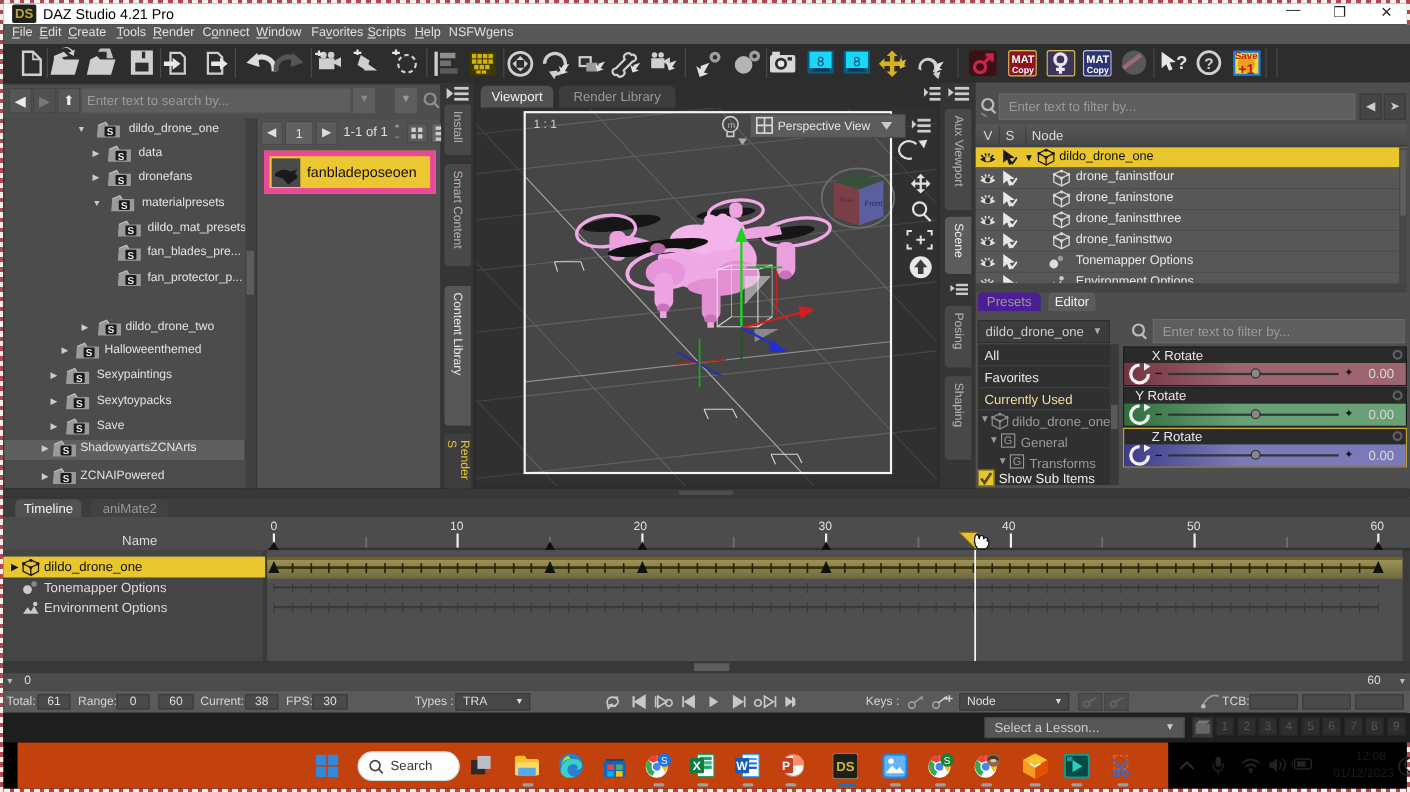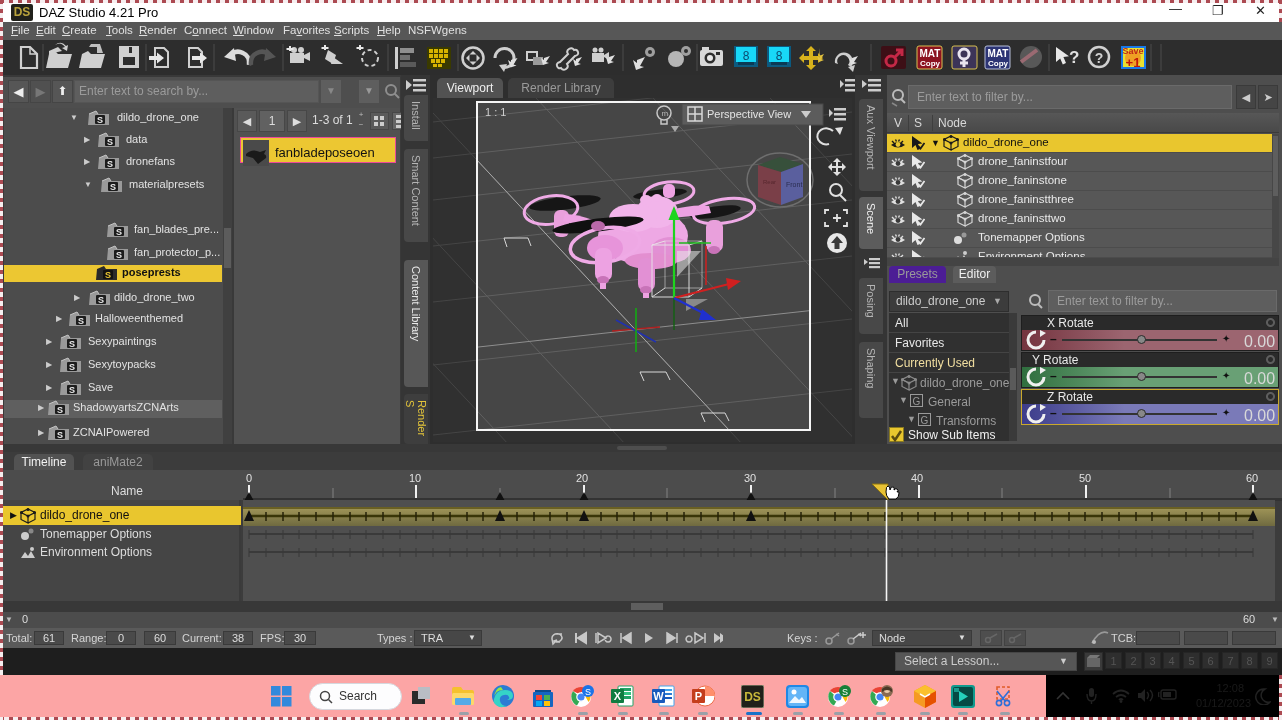--- a/index.html
+++ b/index.html
@@ -39,33 +39,33 @@
 #viewport { left:427px; top:0px; width:425px; height:369px; background:#2e2e2e; }
 
 #rightpanel { left:884px; top:0px; width:395px; height:369px; background:#4e4e4e; }
 
 #timeline { left:3px; top:452px; width:1279px; height:176px; background:#3c3c3c; }
 
 #controlsrow { left:3px; top:628px; width:1279px; height:20px; background:#5a5a5a; color:#d5d5d5; font-size:11px; }
 
 #lessonrow { left:3px; top:648px; width:1279px; height:27px; background:#1e1e1e; }
 
-#taskbar { left:0px; top:675px; width:1046px; height:42px; background:#fca5a5; }
+#taskbar { left:16px; top:675px; width:1046px; height:42px; background:#c2410c; }
 .field { position:absolute; top:3px; height:14px; background:#4a4a4a; border:1px solid #3a3a3a; color:#ddd; text-align:center; font-size:11px; line-height:13px; }
 .srow { position:absolute; left:0; width:392px; height:19px; background:#575757; border-bottom:1px solid #4c4c4c; color:#e8e8e8; font-size:11.5px; }
 .sldgrp { position:absolute; left:134px; width:258px; height:36px; background:#2a2a2a; border:1px solid #1e1e1e; }
 .sldhead { position:relative; height:14px; color:#e8e8e8; font-size:12px; line-height:14px; }
 .sldhead .gear { position:absolute; right:2px; top:1px; width:11px; height:11px; border-radius:50%; background:radial-gradient(circle at 50% 50%, #2a2a2a 2px, #5e5e5e 3px, #5e5e5e 4px, transparent 5px); }
 .sldrow { position:relative; height:20px; }
 .sldrow .rot { position:absolute; left:3px; top:-1px; }
 .sldrow .minus { position:absolute; left:28px; top:2px; color:#111; font-weight:bold; font-size:12px; }
 .sldrow .track { position:absolute; left:40px; top:9px; width:155px; height:2px; background:#333; }
 .sldrow .knob { position:absolute; left:115px; top:5px; width:9px; height:9px; border-radius:50%; background:#888; border:1.5px solid #2a2a2a; }
 .sldrow .plus { position:absolute; left:200px; top:3px; color:#111; font-size:10px; }
-.sldrow .val { position:absolute; left:222px; top:3px; color:#d8d8d8; font-size:16px; }
+.sldrow .val { position:absolute; left:222px; top:3px; color:#d8d8d8; font-size:12px; }
 .lnum { position:absolute; top:0; width:17px; height:17px; background:#2e2e2e; border:1px solid #252525; color:#555; font-size:11px; text-align:center; line-height:16px; }
 .tund { position:absolute; top:37px; width:10px; height:3px; border-radius:2px; background:#9aa0a8; }
 </style>
 </head>
 <body>
 <svg width="0" height="0" style="position:absolute;">
 <defs>
 <g id="sfold">
 <path d="M1 4 l7 -3 2 3 h11 v11 h-21 z" fill="#9a9a9a"></path>
 <path d="M1 4 l7 -3 2 3" fill="none" stroke="#c5c5c5" stroke-width="1"></path>
@@ -347,37 +347,37 @@
         </svg>
         <span style="left:122px;">dronefans</span>
       </div>
     <div class="frow" style="top:69px;">
         <i style="left:80px;">▼</i>
         <svg class="fo" style="left:97px;">
           <use href="#sfold"></use>
         </svg>
         <span style="left:125px;">materialpresets</span>
       </div>
+    <div class="frow" style="top:92px;">
+        <svg class="fo" style="left:103px;">
+          <use href="#sfold"></use>
+        </svg>
+        <span style="left:130px;">dildo_mat_presets</span>
+      </div>
     <div class="frow" style="top:114px;">
         <svg class="fo" style="left:103px;">
           <use href="#sfold"></use>
         </svg>
         <span style="left:130px;">fan_blades_pre...</span>
       </div>
     <div class="frow" style="top:137px;text-align:center;">
         <svg class="fo" style="left:103px;">
           <use href="#sfold"></use>
         </svg>
         <span style="left:130px;">fan_protector_p...</span>
-      </div>
-    <div class="frow" style="top:157px;width:218px;height:17px;background:#ecc732;">
-        <svg class="fo" style="left:92px;">
-          <use href="#sfoldb"></use>
-        </svg>
-        <span style="left:118px;color:#111;font-weight:bold;">poseprests</span>
       </div>
     <div class="frow" style="top:182px;">
         <i style="left:70px;">▶</i>
         <svg class="fo" style="left:85px;">
           <use href="#sfold"></use>
         </svg>
         <span style="left:110px;">dildo_drone_two</span>
       </div>
     <div class="frow" style="top:203px;">
         <i style="left:52px;">▶</i>
@@ -422,37 +422,37 @@
         <span style="left:69px;">ZCNAIPowered</span>
       </div>
     <div class="abs" style="left:219px;top:0;width:9px;height:336px;background:#404040;">
         <div style="position:absolute;left:1px;top:120px;width:7px;height:40px;background:#5c5c5c;"></div>
       </div>
   </div>
   <div class="abs" id="contentpane">
     <div class="abs" style="left:3px;top:2px;width:20px;height:22px;background:#5a5a5a;border:1px solid #474747;color:#ddd;text-align:center;font-size:11px;line-height:20px;">◀</div>
     <div class="abs" style="left:25px;top:2px;width:26px;height:22px;background:#616161;border:1px solid #474747;color:#ddd;text-align:center;font-size:12px;line-height:20px;">1</div>
     <div class="abs" style="left:53px;top:2px;width:20px;height:22px;background:#5a5a5a;border:1px solid #474747;color:#ddd;text-align:center;font-size:11px;line-height:20px;">▶</div>
-    <div class="abs" style="left:78px;top:5px;color:#ddd;font-size:12px;">1-3 of 1</div>
+    <div class="abs" style="left:78px;top:5px;color:#ddd;font-size:12px;">1-1 of 1</div>
     <div class="abs" style="left:122px;top:2px;width:10px;height:22px;color:#bbb;font-size:8px;line-height:10px;text-align:center;">+<br>−</div>
     <div class="abs" style="left:136px;top:4px;width:19px;height:18px;background:#5a5a5a;border:1px solid #474747;"></div>
     <div class="abs" style="left:158px;top:4px;width:19px;height:18px;background:#666;border:1px solid #474747;"></div>
     <svg class="abs" style="left:136px;top:4px;" width="44" height="18">
         <g fill="#ccc">
           <rect x="4" y="4" width="4" height="4"></rect>
           <rect x="10" y="4" width="4" height="4"></rect>
           <rect x="4" y="10" width="4" height="4"></rect>
           <rect x="10" y="10" width="4" height="4"></rect>
           <rect x="26" y="3" width="12" height="3"></rect>
           <rect x="26" y="8" width="12" height="3"></rect>
           <rect x="26" y="13" width="12" height="3"></rect>
         </g>
       </svg>
 
-    <div class="abs" style="left:6px;top:29px;width:156px;height:26px;background:#ecc732;border:1px solid #ec4899;">
+    <div class="abs" style="left:6px;top:29px;width:156px;height:39px;background:#ecc732;border:5px solid #ec4899;">
       <div style="position:absolute;left:2px;top:2px;width:26px;height:26px;background:#4a4a4a;"></div>
       <svg style="position:absolute;left:2px;top:2px;" width="26" height="26">
           <path d="M3 14 q6 -6 14 -2 l6 -2 -2 4 q3 1 2 4 l-8 6 -5 -6 -7 -2 z" fill="#1a1a1a"></path>
         </svg>
       <div style="position:absolute;left:34px;top:7px;color:#111;font-size:13px;">fanbladeposeoen</div>
     </div>
   </div>
   <div class="abs" id="lvtabs">
     <svg class="abs" style="left:4px;top:3px;" width="22" height="16">
         <path d="M1 2 l6 5 -6 5 z" fill="#ccc"></path>

